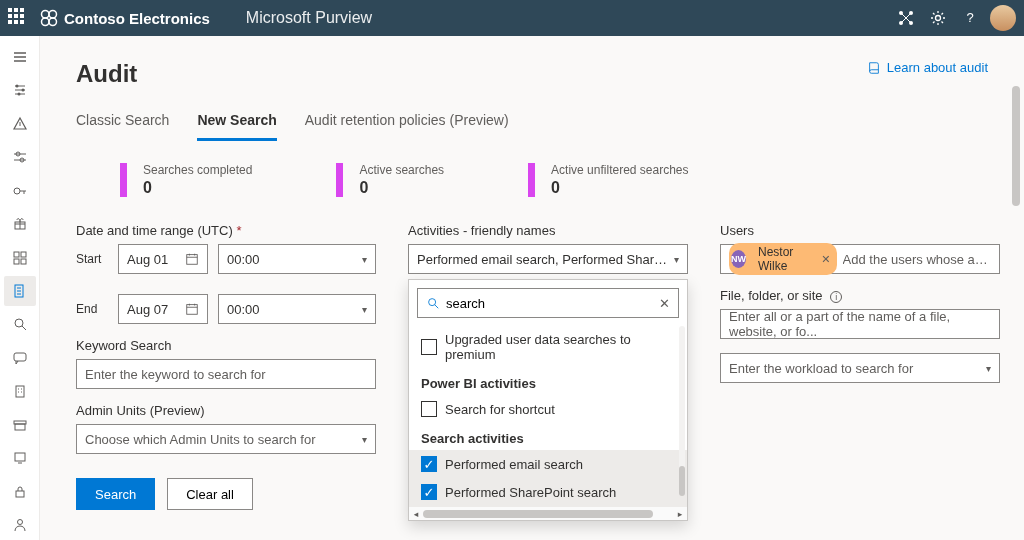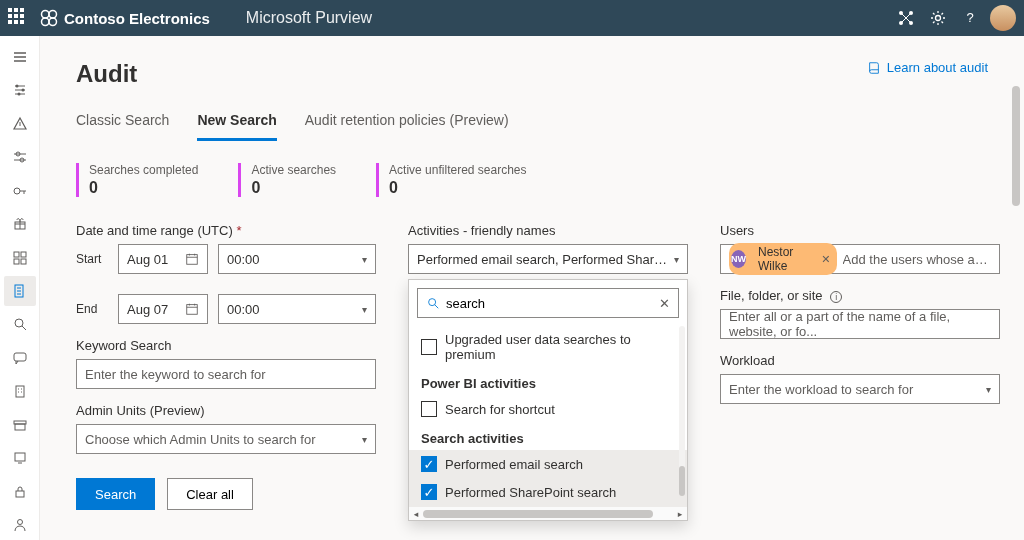--- a/index.html
+++ b/index.html
@@ -18,21 +18,21 @@
 .rail-item { width: 32px; height: 32px; display: flex; align-items: center; justify-content: center; color: #605e5c; cursor: pointer; border-radius: 2px; }
 .rail-item.active { background: #edebe9; color: #0078d4; }
 .main { flex: 1; overflow-y: auto; padding: 24px 36px 32px 36px; position: relative; }
 .page-head { display: flex; align-items: flex-start; justify-content: space-between; }
 h1 { font-size: 24px; font-weight: 700; }
 .learn { color: #0078d4; font-size: 13px; display: flex; align-items: center; gap: 6px; cursor: pointer; }
 .tabs { display: flex; gap: 28px; margin-top: 18px; border-bottom: 1px solid transparent; }
 .tab { padding: 6px 0 10px 0; font-size: 14px; color: #605e5c; cursor: pointer; }
 .tab.active { color: #323130; font-weight: 600; border-bottom: 3px solid #0078d4; margin-bottom: -1px; }
 .stats { display: flex; gap: 40px; margin-top: 22px; }
-.stat { border-left: 3px solid #d946ef; padding-left: 10px; }
+.stat { border-left: 7px solid #d946ef; padding-left: 16px; margin-left: 44px; }
 .stat-label { font-size: 12px; color: #605e5c; }
 .stat-val { font-size: 16px; font-weight: 700; margin-top: 2px; }
 .form-grid { display: grid; grid-template-columns: 300px 280px 280px; gap: 24px 32px; margin-top: 26px; align-items: start; }
 .section { display: flex; flex-direction: column; gap: 6px; }
 .section-label { font-size: 13px; font-weight: 400; }
 .req { color: #a4262c; }
 .row { display: flex; gap: 10px; align-items: center; }
 .row-label { width: 32px; font-size: 12px; color: #323130; }
 .input, .select, .combo { height: 30px; border: 1px solid #8a8886; background: #fff; padding: 0 8px; font-size: 13px; display: flex; align-items: center; width: 100%; }
 .date-input { width: 90px; display: flex; align-items: center; justify-content: space-between; }
@@ -369,21 +369,20 @@
           <div class="section-label">
             <span>File, folder, or site</span>
             <span class="info-icon">i</span>
           </div>
           <div class="input">
               <span class="placeholder">Enter all or a part of the name of a file, website, or fo...</span>
             </div>
         </div>
 
         <div class="section" style="margin-top:14px">
-          <div class="section-label">Workload</div>
           <div class="input" style="justify-content:space-between;display:flex">
             <span class="placeholder">Enter the workload to search for</span>
             <span class="chev">▾</span>
           </div>
         </div>
       </div>
     </div>
   </div>
 </div>
 

